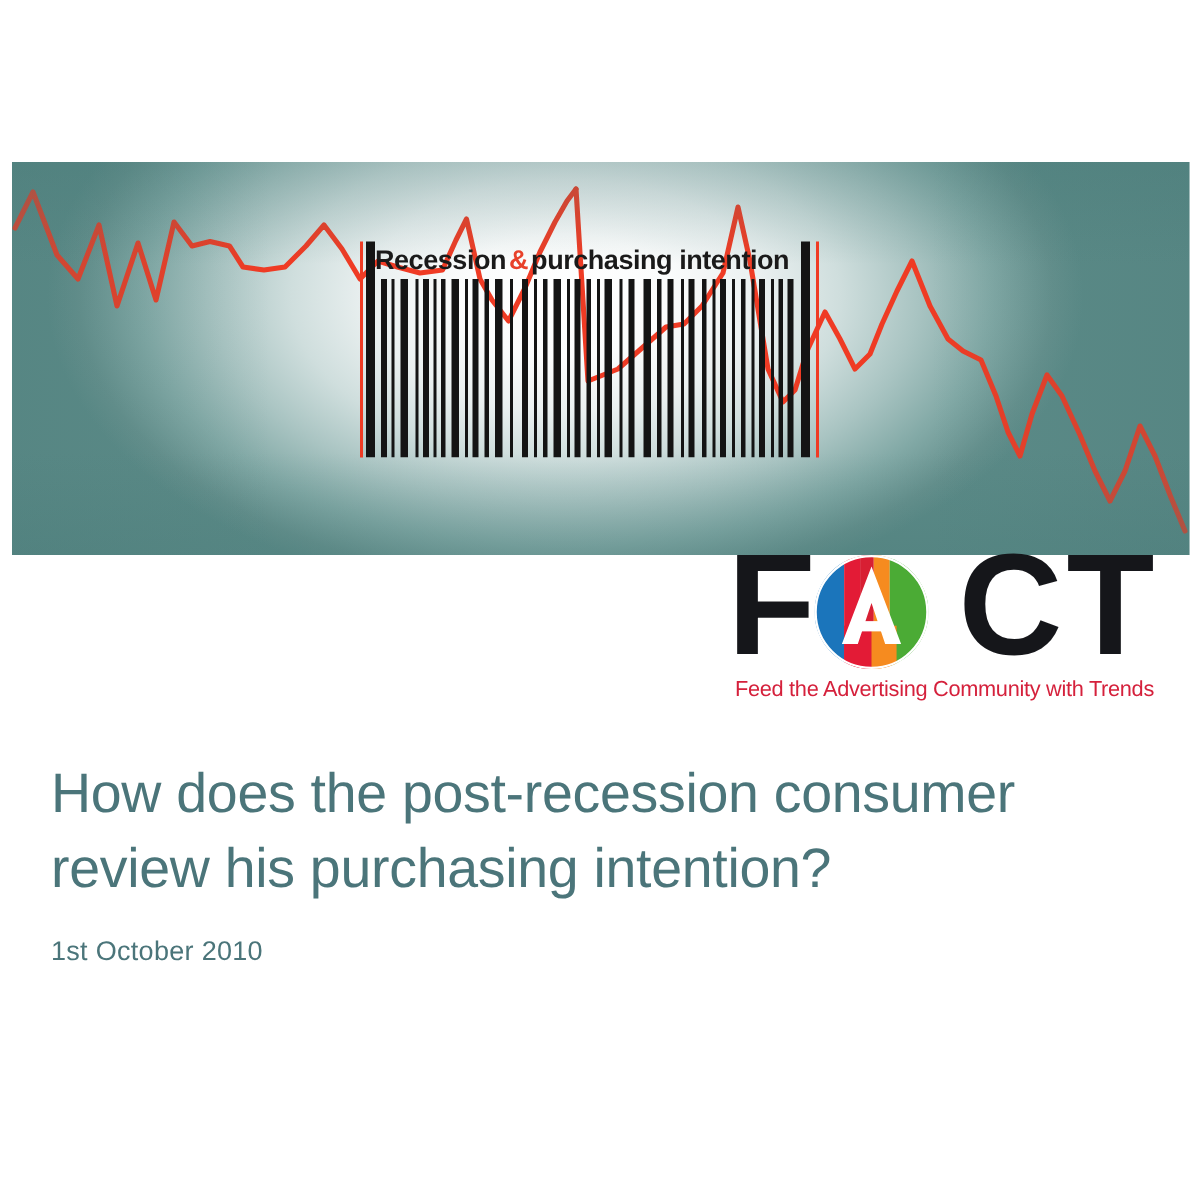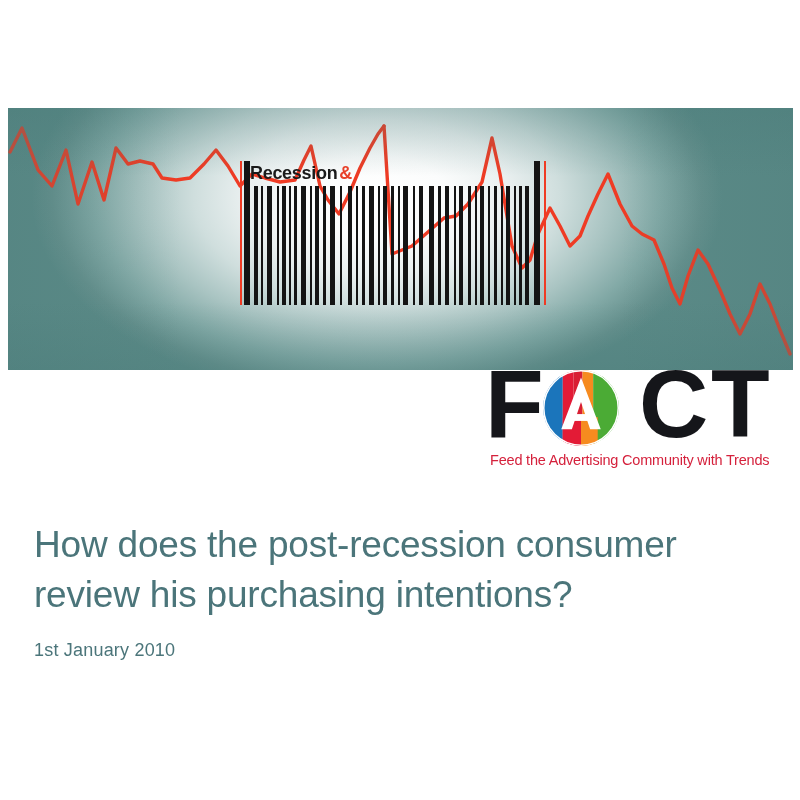--- a/index.html
+++ b/index.html
@@ -156,21 +156,21 @@
     font-size: 14.5px;
     letter-spacing: -0.2px;
     color: #d5213c;
     white-space: nowrap;
   }
 
   
   .title-block {
     position: absolute;
     left: 34px;
-    top: 520px;
+    top: 504px;
     width: 720px;
   }
   .slide-title {
     font-family: "Liberation Sans", sans-serif;
     font-weight: normal;
     font-size: 37px;
     line-height: 50px;
     color: #4b757a;
     letter-spacing: -0.2px;
     margin: 0;
@@ -258,20 +258,21 @@
         <rect x="270" y="26" width="4" height="119"></rect>
         <rect x="278" y="26" width="2" height="119"></rect>
         <rect x="283" y="26" width="3" height="119"></rect>
         <rect x="289" y="26" width="4" height="119"></rect>
       </g>
     </svg>
 
     <div class="barcode-label">
       <span>Recession</span>
       <span class="amp">&amp;</span>
+      <span>purchasing intention</span>
     </div>
   </div>
 
   <div class="fact-logo">
 
     <div class="fact-wordmark">
       <span class="fact-letter fact-f">F</span>
       <span class="fact-letter fact-c">C</span>
       <span class="fact-letter fact-t">T</span>
 
@@ -301,18 +302,18 @@
         <circle cx="50" cy="50" r="49" fill="none" stroke="#ffffff" stroke-width="2"></circle>
       </svg>
     </div>
 
     <div class="fact-tagline">Feed the Advertising Community with Trends</div>
   </div>
 
   <div class="title-block">
     <h1 class="slide-title">
       <span>How does the post-recession consumer</span>
-      <span class="line2">review his purchasing intentions?</span>
+      <span class="line2">review his purchasing intention?</span>
     </h1>
-    <div class="slide-date">1st January 2010</div>
+    <div class="slide-date">1st October 2010</div>
   </div>
 
 </div>
 
 </body></html>

